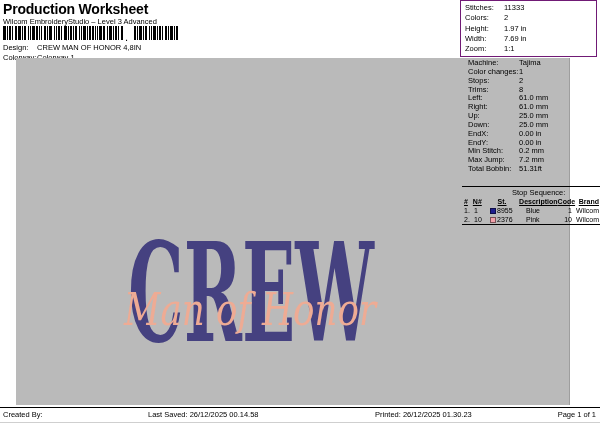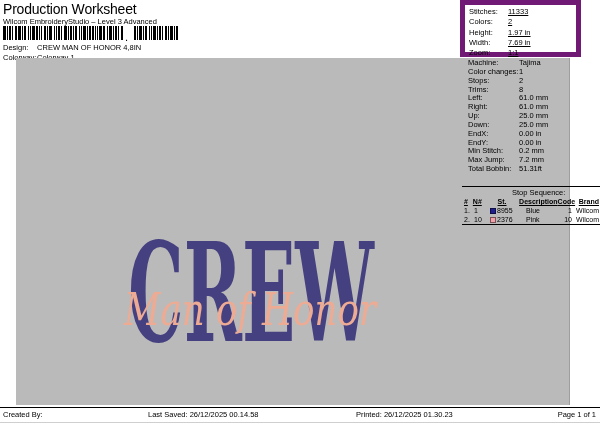--- a/index.html
+++ b/index.html
@@ -5,33 +5,33 @@
   * { margin:0; padding:0; box-sizing:border-box; }
   html,body { width:600px; height:424px; }
   body {
     position:relative; overflow:hidden; background:#ffffff;
     font-family:"Liberation Sans", sans-serif; color:#000;
     -webkit-font-smoothing:antialiased;
   }
   .abs { position:absolute; }
 
   
-  .ws-title { left:3px; top:1px; font-size:14px; font-weight:normal; letter-spacing:-0.2px;text-align:right; }
+  .ws-title { left:3px; top:1px; font-size:14px; font-weight:bold; letter-spacing:-0.2px;text-align:right; }
   .ws-subtitle { left:3px; top:17px; font-size:7.5px; }
   .barcode { left:3px; top:26px; }
   .hdr-row { font-size:7.5px; white-space:nowrap; }
   .hdr-row .lbl { display:inline-block; width:32px; }
   .row-design { left:3px; top:43px; }
   .row-colorway { left:3px; top:52.5px; }
 
   
   .summary-box {
-    left:460px; top:0; width:121px; height:57px;
-    border:5px solid #701a75; padding:2px 0 0 4px;
-    font-size:7.5px; line-height:10.3px; background:#fff;text-decoration:underline;
+    left:460px; top:0; width:137px; height:57px;
+    border:1px solid #701a75; padding:2px 0 0 4px;
+    font-size:7.5px; line-height:10.3px; background:#fff;
   }
   .summary-box .lbl { display:inline-block; width:39px; }
 
   
   .canvas {
     left:16px; top:58px; width:554px; height:347px;
     background:#bababa; border-right:1px solid #9e9e9e;
   }
 
   
@@ -59,21 +59,21 @@
     display:inline-block; width:6px; height:6px;
     border:1px solid rgba(0,0,0,0.5); vertical-align:-1px; margin-right:1px;
   }
 
   
   .footer-line { left:0; top:407px; width:600px; border-top:1.5px solid #000; }
   .footer-bottom { left:0; top:422px; width:600px; border-top:1px solid #cfcfcf; }
   .ft { top:410px; font-size:7.5px; white-space:nowrap; }
   .ft-created { left:3px; }
   .ft-saved { left:148px; }
-  .ft-printed { left:356px; }
+  .ft-printed { left:375px; }
   .ft-page { right:4px; }
 </style>
 </head>
 <body>
 
 <div class="abs ws-title">Production Worksheet</div>
 <div class="abs ws-subtitle">Wilcom EmbroideryStudio – Level 3 Advanced</div>
 
 <svg class="abs barcode" width="176" height="15" aria-hidden="true">
   <line x1="0" y1="7" x2="121" y2="7" stroke="#000" stroke-width="14" stroke-dasharray="3,1,1,1,2,1,1,2,2,1,3,1,1,1,2,2,1,1,1,1,3,1,2,1,1,1,1,2,2,1,1,1,3,2,1,1,1,1,2,1,1,2,3,1,1,1,2,1,1,1,2,2,1,1,1,1,3,1,1,1,2,1,2,1,1,1,1,1,3,1,2,2,1,1"></line>

